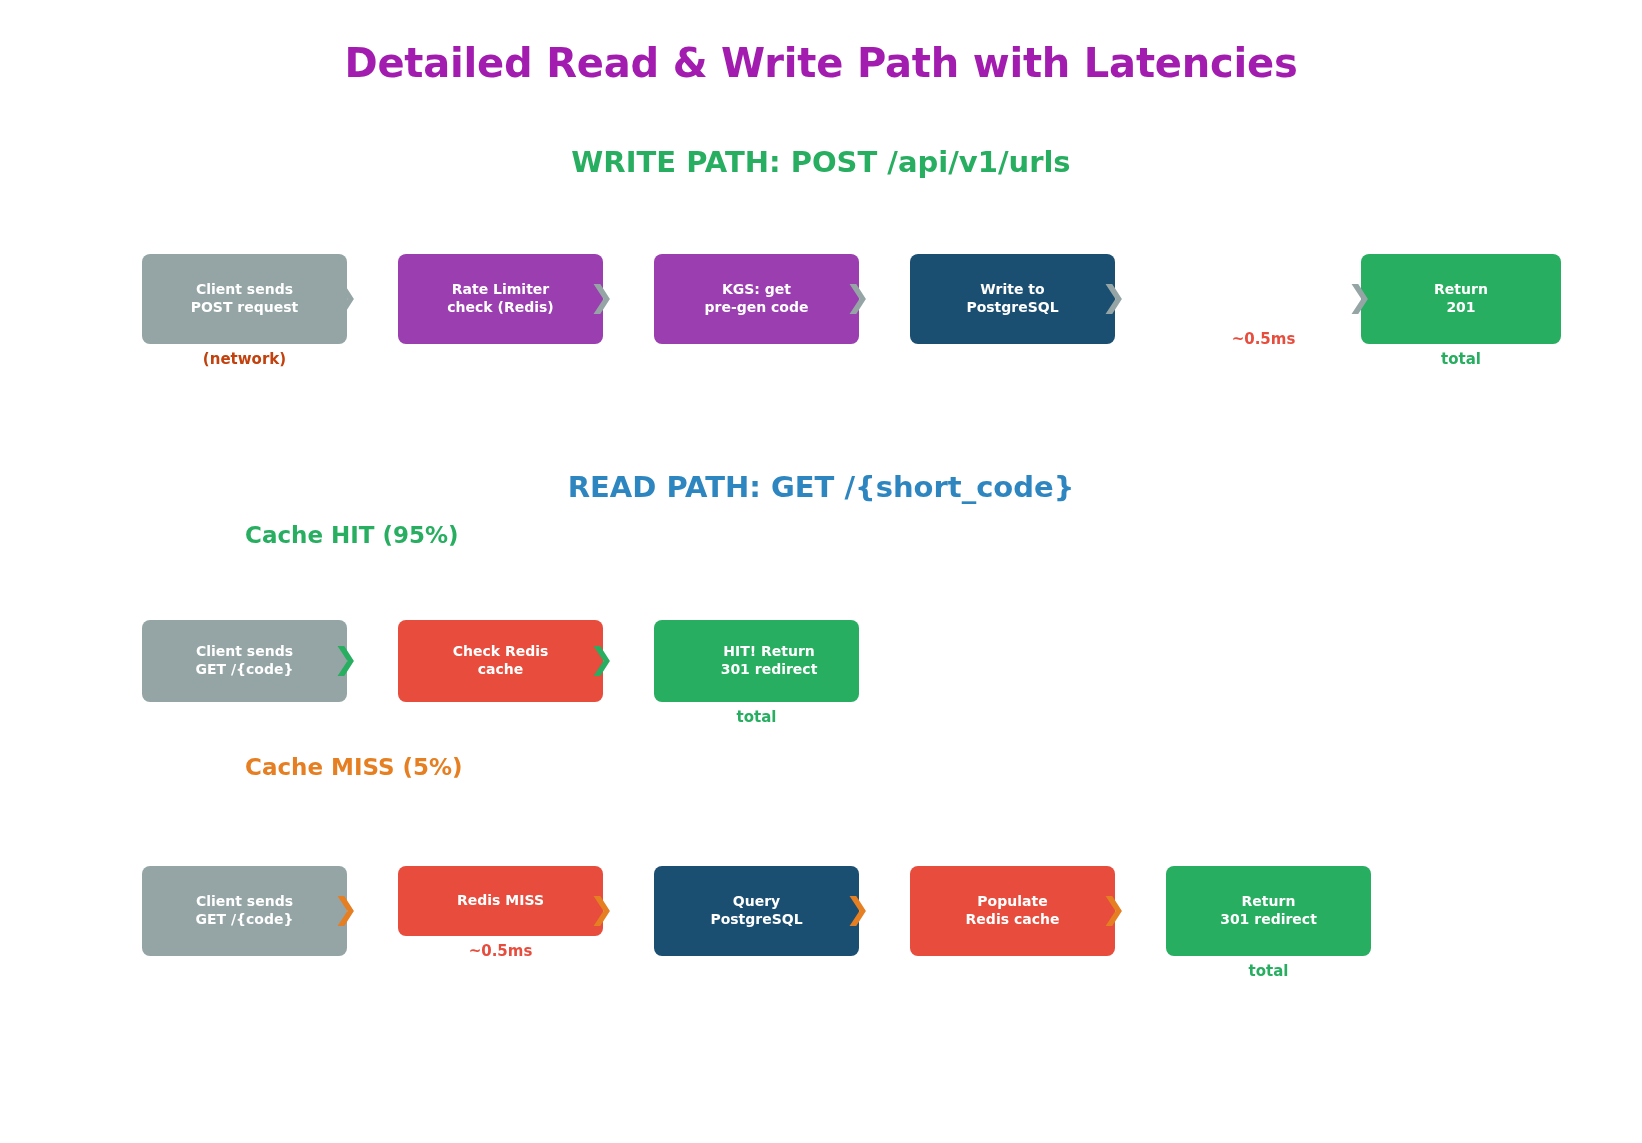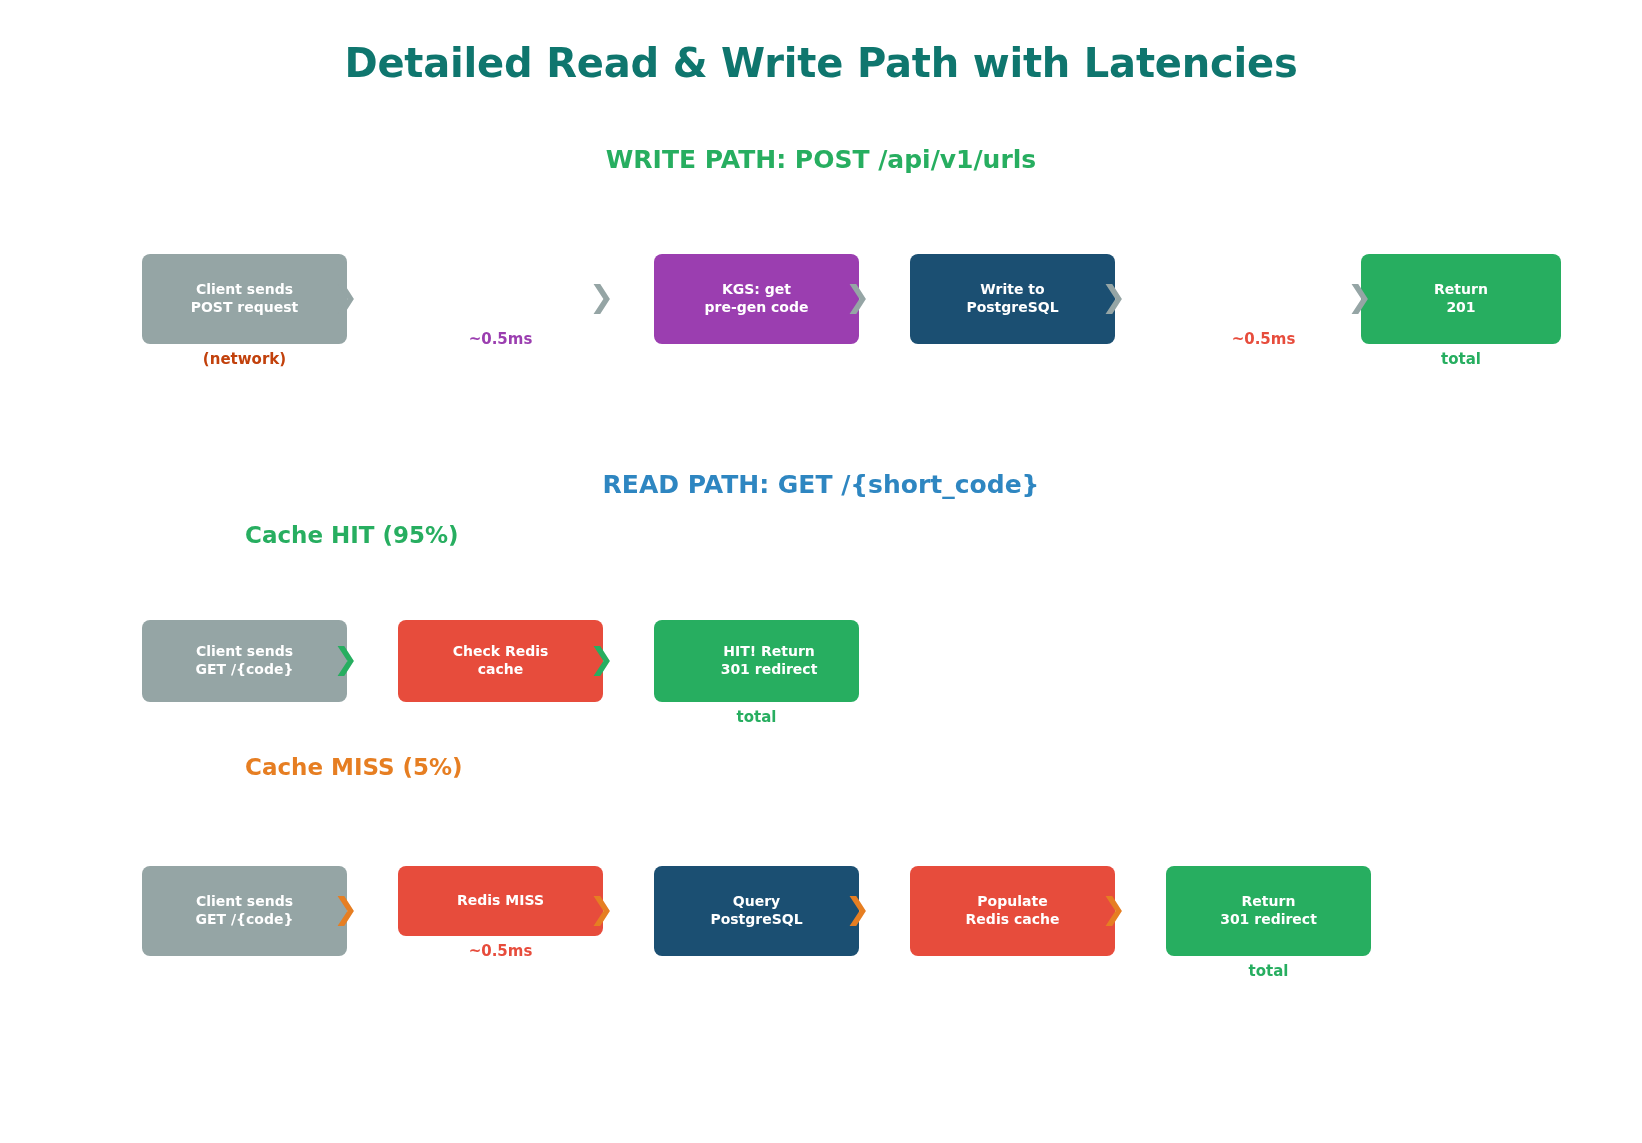--- a/index.html
+++ b/index.html
@@ -24,29 +24,29 @@
 
   
   .main-title {
     position: absolute;
     left: 0;
     top: 40px;
     width: 1642px;
     text-align: center;
     font-size: 40px;
     font-weight: bold;
-    color: #0f766e;
+    color: #a21caf;
     letter-spacing: -0.2px;
   }
 
   .section-title {
     position: absolute;
     width: 1642px;
     text-align: center;
-    font-size: 25px;
+    font-size: 29px;
     font-weight: bold;
   }
   .section-title.write { top: 145px; color: #27ae60; }
   .section-title.read  { top: 470px; color: #2e86c1; }
 
   .sub-title {
     position: absolute;
     font-size: 23px;
     font-weight: bold;
   }
@@ -113,20 +113,24 @@
 
   <div class="section-title write">WRITE PATH: POST /api/v1/urls</div>
   <div class="row write">
       <div class="node" style="left: 142px; top: 0px; width: 205px; height: 90px; background: rgb(149, 165, 165);">
         <span class="node-label">Client sends
 POST request</span>
       </div>
       <div class="latency" style="left: 122px; top: 76px; width: 245px; color: #c2410c;">~20ms
 (network)</div>
       <div class="arrow" style="left: 333px; top: 28px; color: rgb(149, 165, 165);">❯</div>
+      <div class="node" style="left: 398px; top: 0px; width: 205px; height: 90px; background: rgb(155, 62, 176);">
+        <span class="node-label">Rate Limiter
+check (Redis)</span>
+      </div>
       <div class="latency" style="left: 378px; top: 76px; width: 245px; color: rgb(155, 62, 176);">~0.5ms</div>
       <div class="arrow" style="left: 589px; top: 28px; color: rgb(149, 165, 165);">❯</div>
       <div class="node" style="left: 654px; top: 0px; width: 205px; height: 90px; background: rgb(155, 62, 176);">
         <span class="node-label">KGS: get
 pre-gen code</span>
       </div>
       <div class="latency" style="left: 634px; top: 76px; width: 245px; color: rgb(155, 62, 176);">~1ms</div>
       <div class="arrow" style="left: 845px; top: 28px; color: rgb(149, 165, 165);">❯</div>
       <div class="node" style="left: 910px; top: 0px; width: 205px; height: 90px; background: rgb(27, 79, 114);">
         <span class="node-label">Write to

